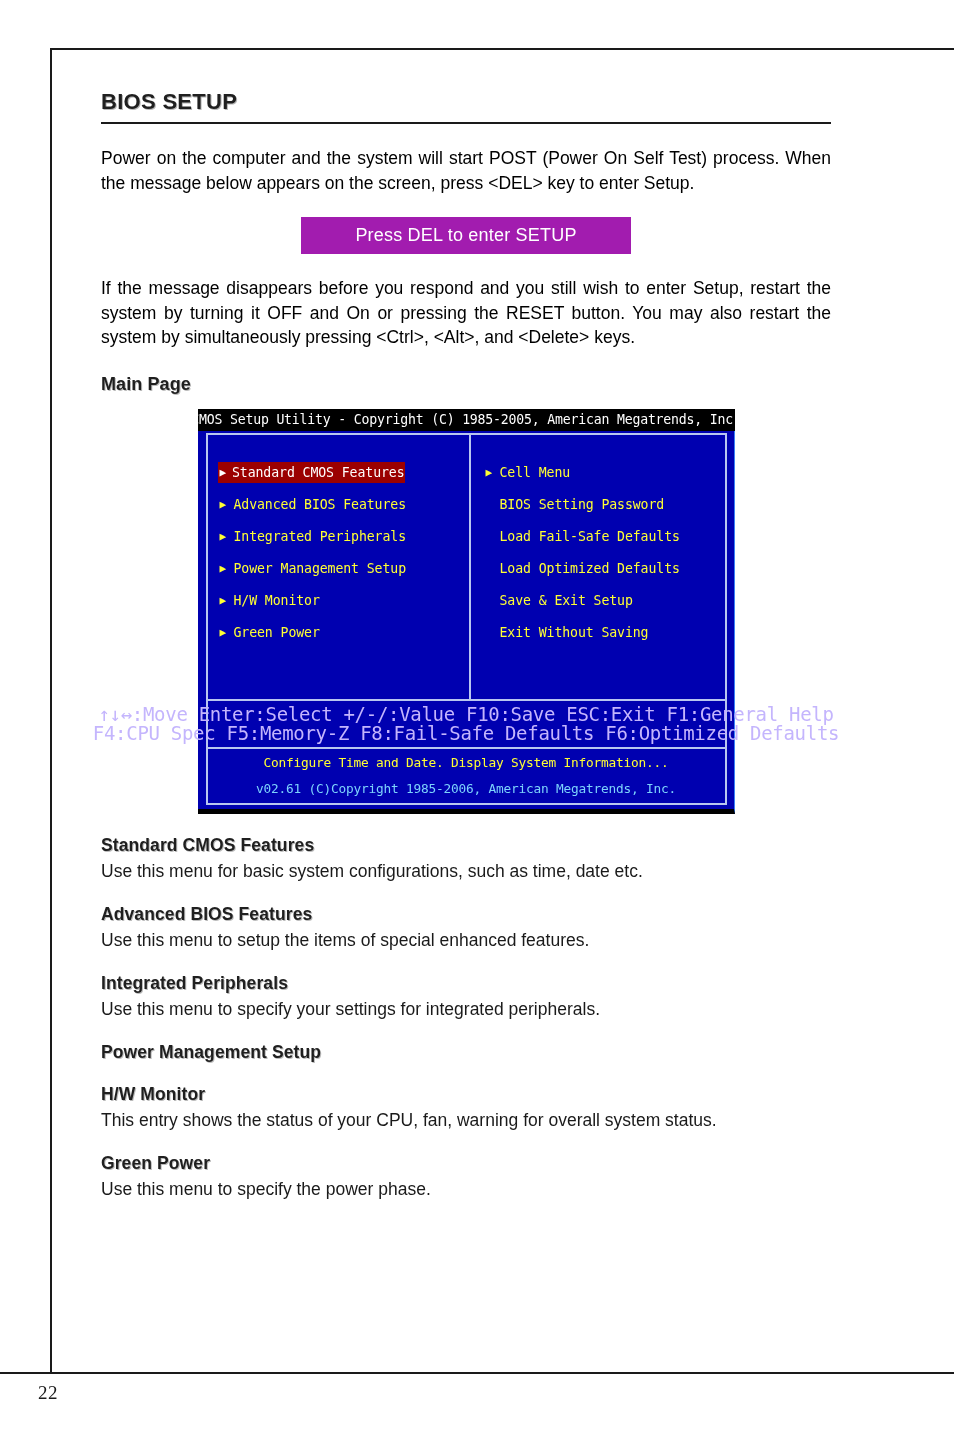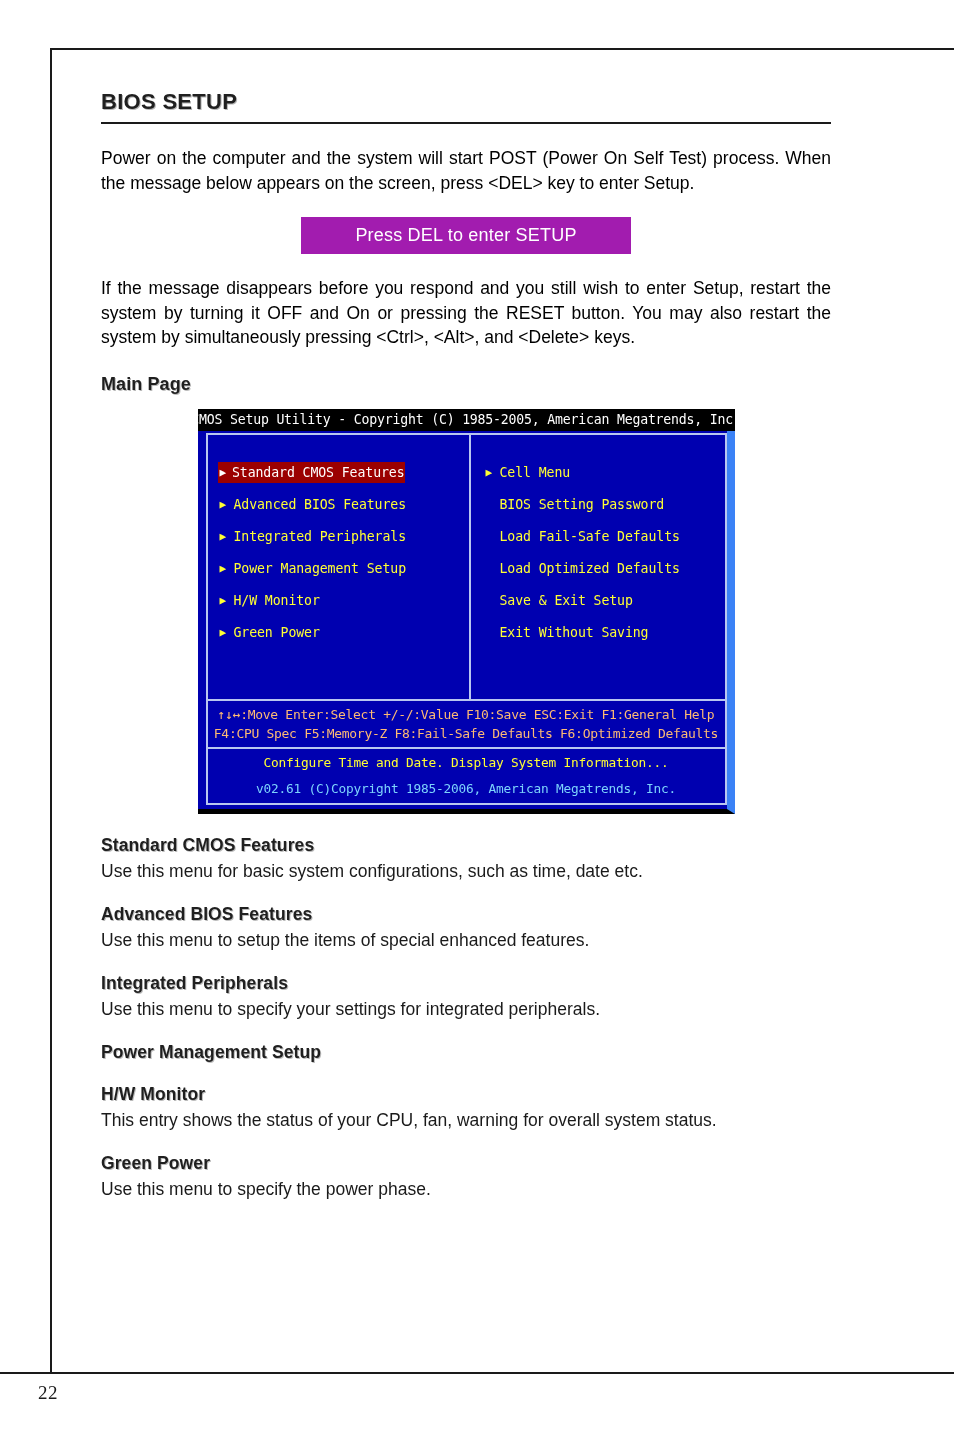--- a/index.html
+++ b/index.html
@@ -126,21 +126,21 @@
   
   .bios-shot {
     position: relative;
     margin: 14px auto 0 auto;
     width: 537px;
     height: 405px;
     background: #0000b0;
     font-family: "DejaVu Sans Mono", "Liberation Mono", monospace;
     box-sizing: border-box;
     border-bottom: 5px solid #000000;
-    border-right: 8px solid #3b82f6;
+    border-right: 1px solid #3b82f6;
   }
   .bios-titlebar {
     position: absolute;
     left: 0; top: 0;
     width: 537px;
     height: 22px;
     background: #000000;
     color: #ffffff;
     font-size: 13.2px;
     display: flex;
@@ -219,22 +219,22 @@
   }
   .bios-item.selected .bios-arrow { color: #ffffff; }
   .bios-item-wrap { height: 32px; display: flex; align-items: center; }
 
   .bios-help {
     position: absolute;
     left: 0;
     top: 266px;
     width: 100%;
     height: 46px;
-    color: #fdba74;
-    font-size: 13px;
+    color: #c4b5fd;
+    font-size: 19px;
     letter-spacing: -0.3px;
     display: flex;
     flex-direction: column;
     align-items: center;
     justify-content: center;
     white-space: nowrap;
   }
   .bios-help div { line-height: 19px; }
 
   .bios-foot {

